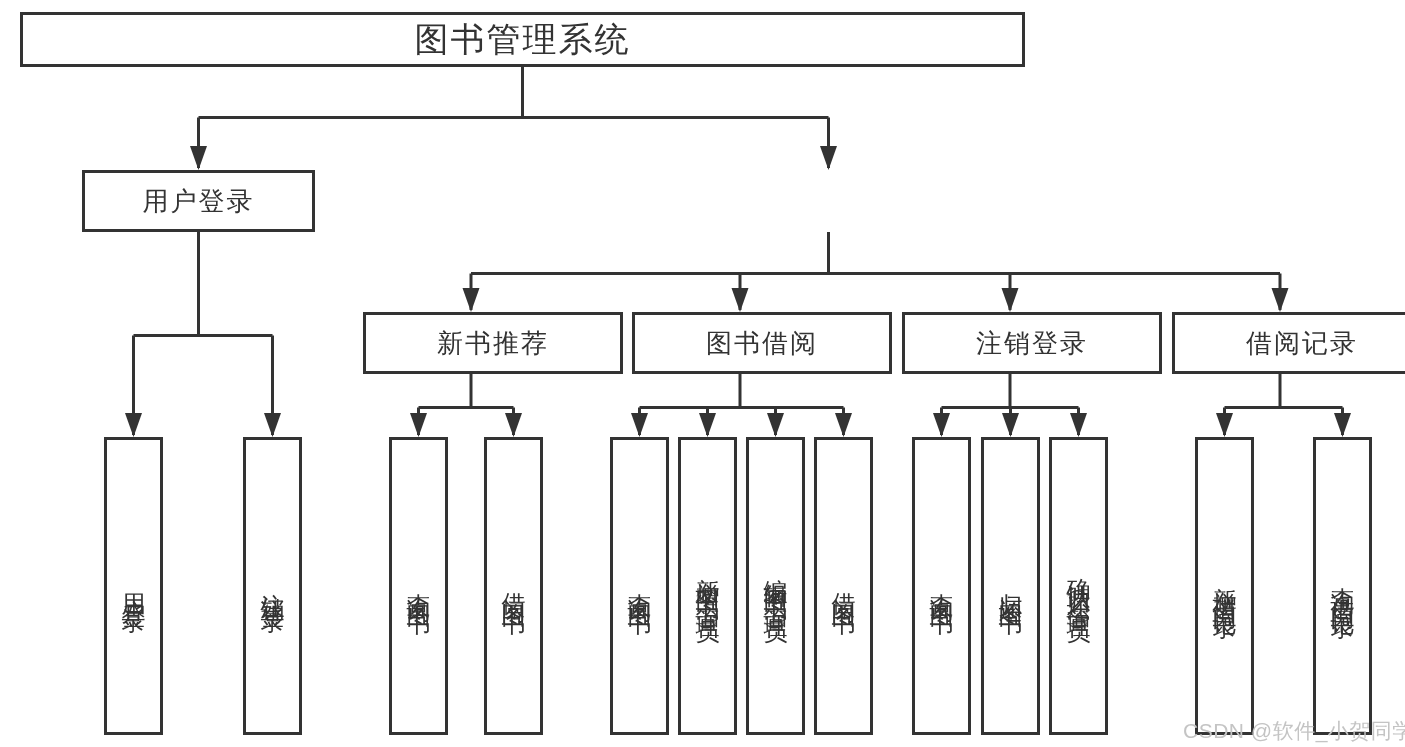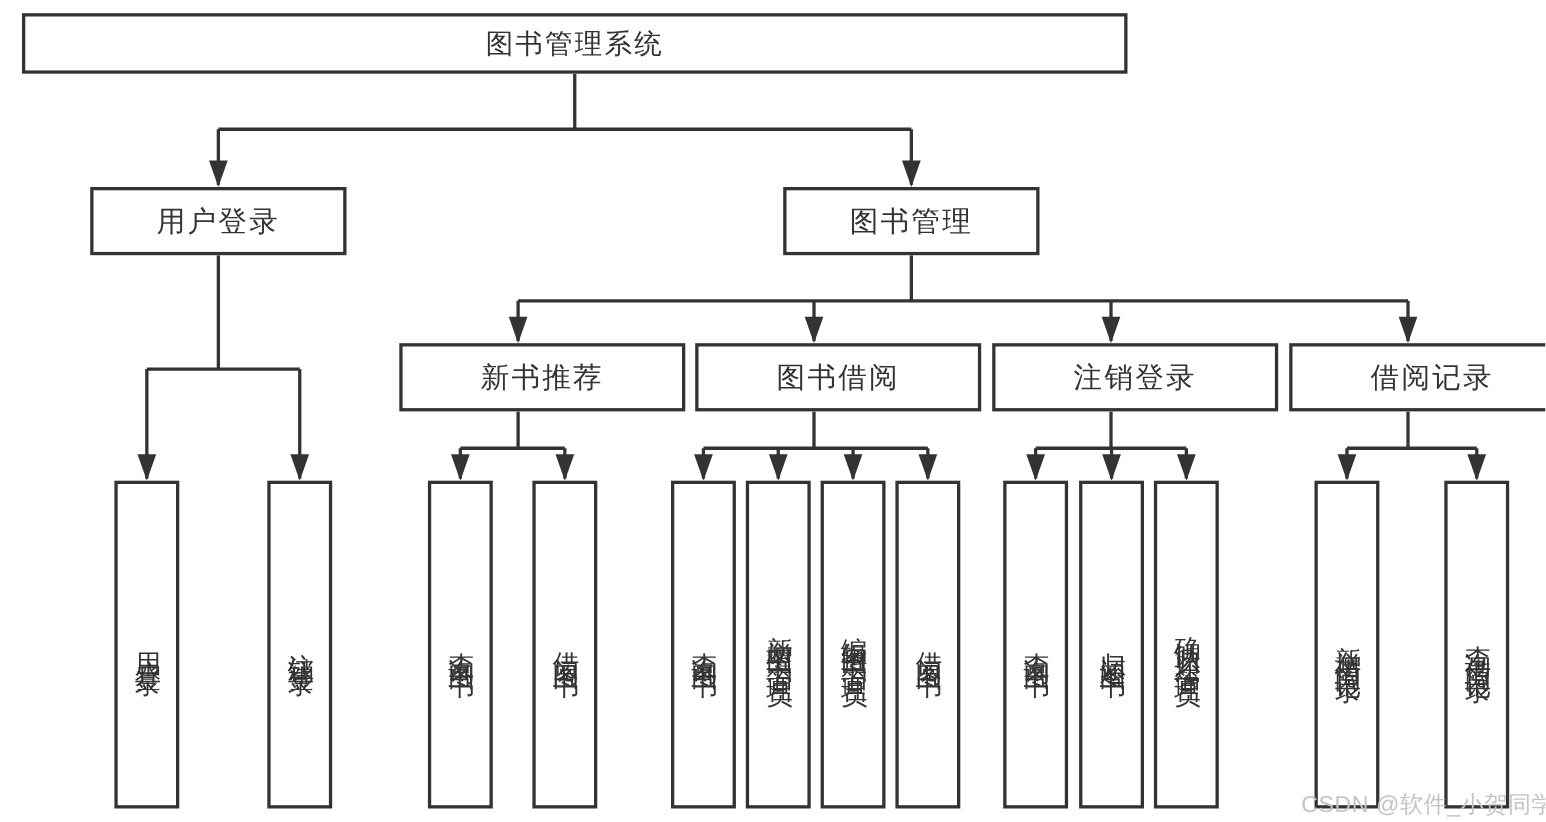--- a/index.html
+++ b/index.html
@@ -43,21 +43,21 @@
     z-index: 2;
     white-space: nowrap;
   }
   .h-box {
     font-size: 26px;
     letter-spacing: 2px;
   }
   .root-box {
     left: 20px; top: 12px;
     width: 1005px; height: 55px;
-    font-size: 25px;
+    font-size: 34px;
   }
   .l2-box { top: 170px; width: 233px; height: 62px; }
   .l3-box { top: 312px; width: 260px; height: 62px; }
   .leaf-box {
     top: 437px;
     width: 59px;
     height: 298px;
     writing-mode: vertical-rl;
     font-size: 24px;
     letter-spacing: 6px;
@@ -151,21 +151,20 @@
       <path d="M1224.5 407.5 V435"></path>
       <polygon points="1216,413 1233,413 1224.5,437"></polygon>
       <path d="M1342.5 407.5 V435"></path>
       <polygon points="1334,413 1351,413 1342.5,437"></polygon>
     </g>
   </svg>
 
   <div class="box h-box root-box">图书管理系统</div>
 
   <div class="box h-box l2-box" style="left:82px;">用户登录</div>
-  <div class="box h-box l2-box" style="left:712px;">图书管理</div>
 
   <div class="box h-box l3-box" style="left:363px;">新书推荐</div>
   <div class="box h-box l3-box" style="left:632px;">图书借阅</div>
   <div class="box h-box l3-box" style="left:902px;">注销登录</div>
   <div class="box h-box l3-box" style="left:1172px;">借阅记录</div>
 
   <div class="box leaf-box" style="left:104px;">用户登录</div>
   <div class="box leaf-box" style="left:243px;">注销登录</div>
 
   <div class="box leaf-box" style="left:389px;">查询图书</div>

